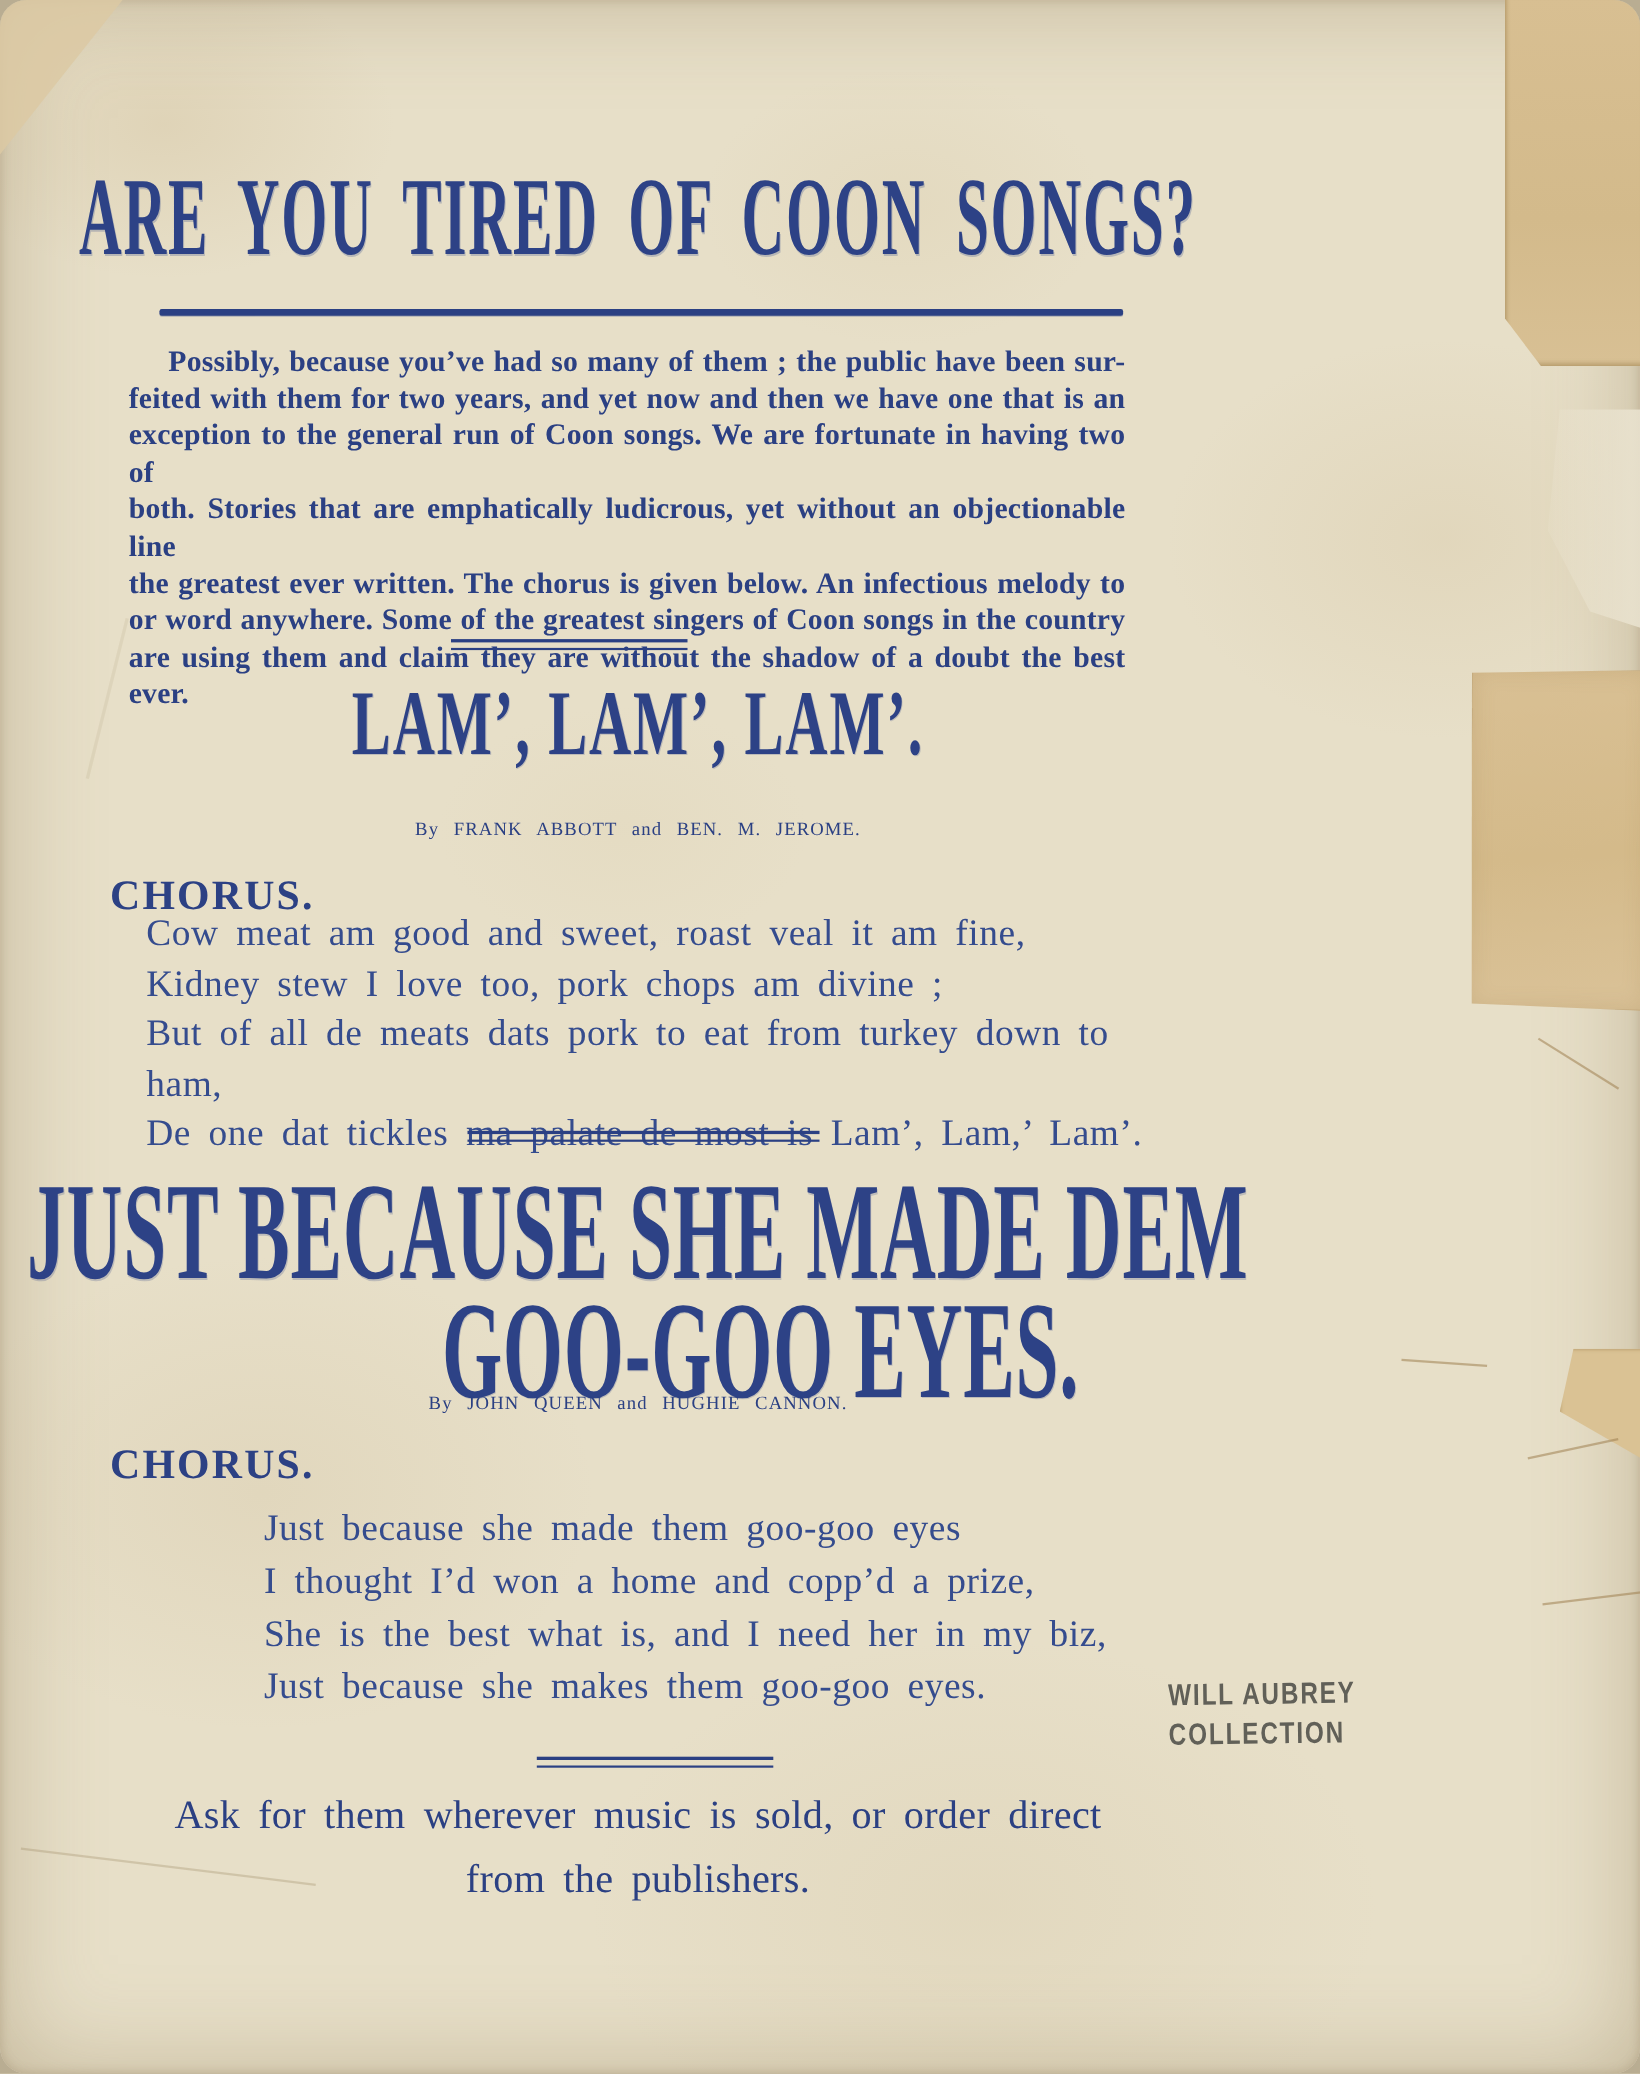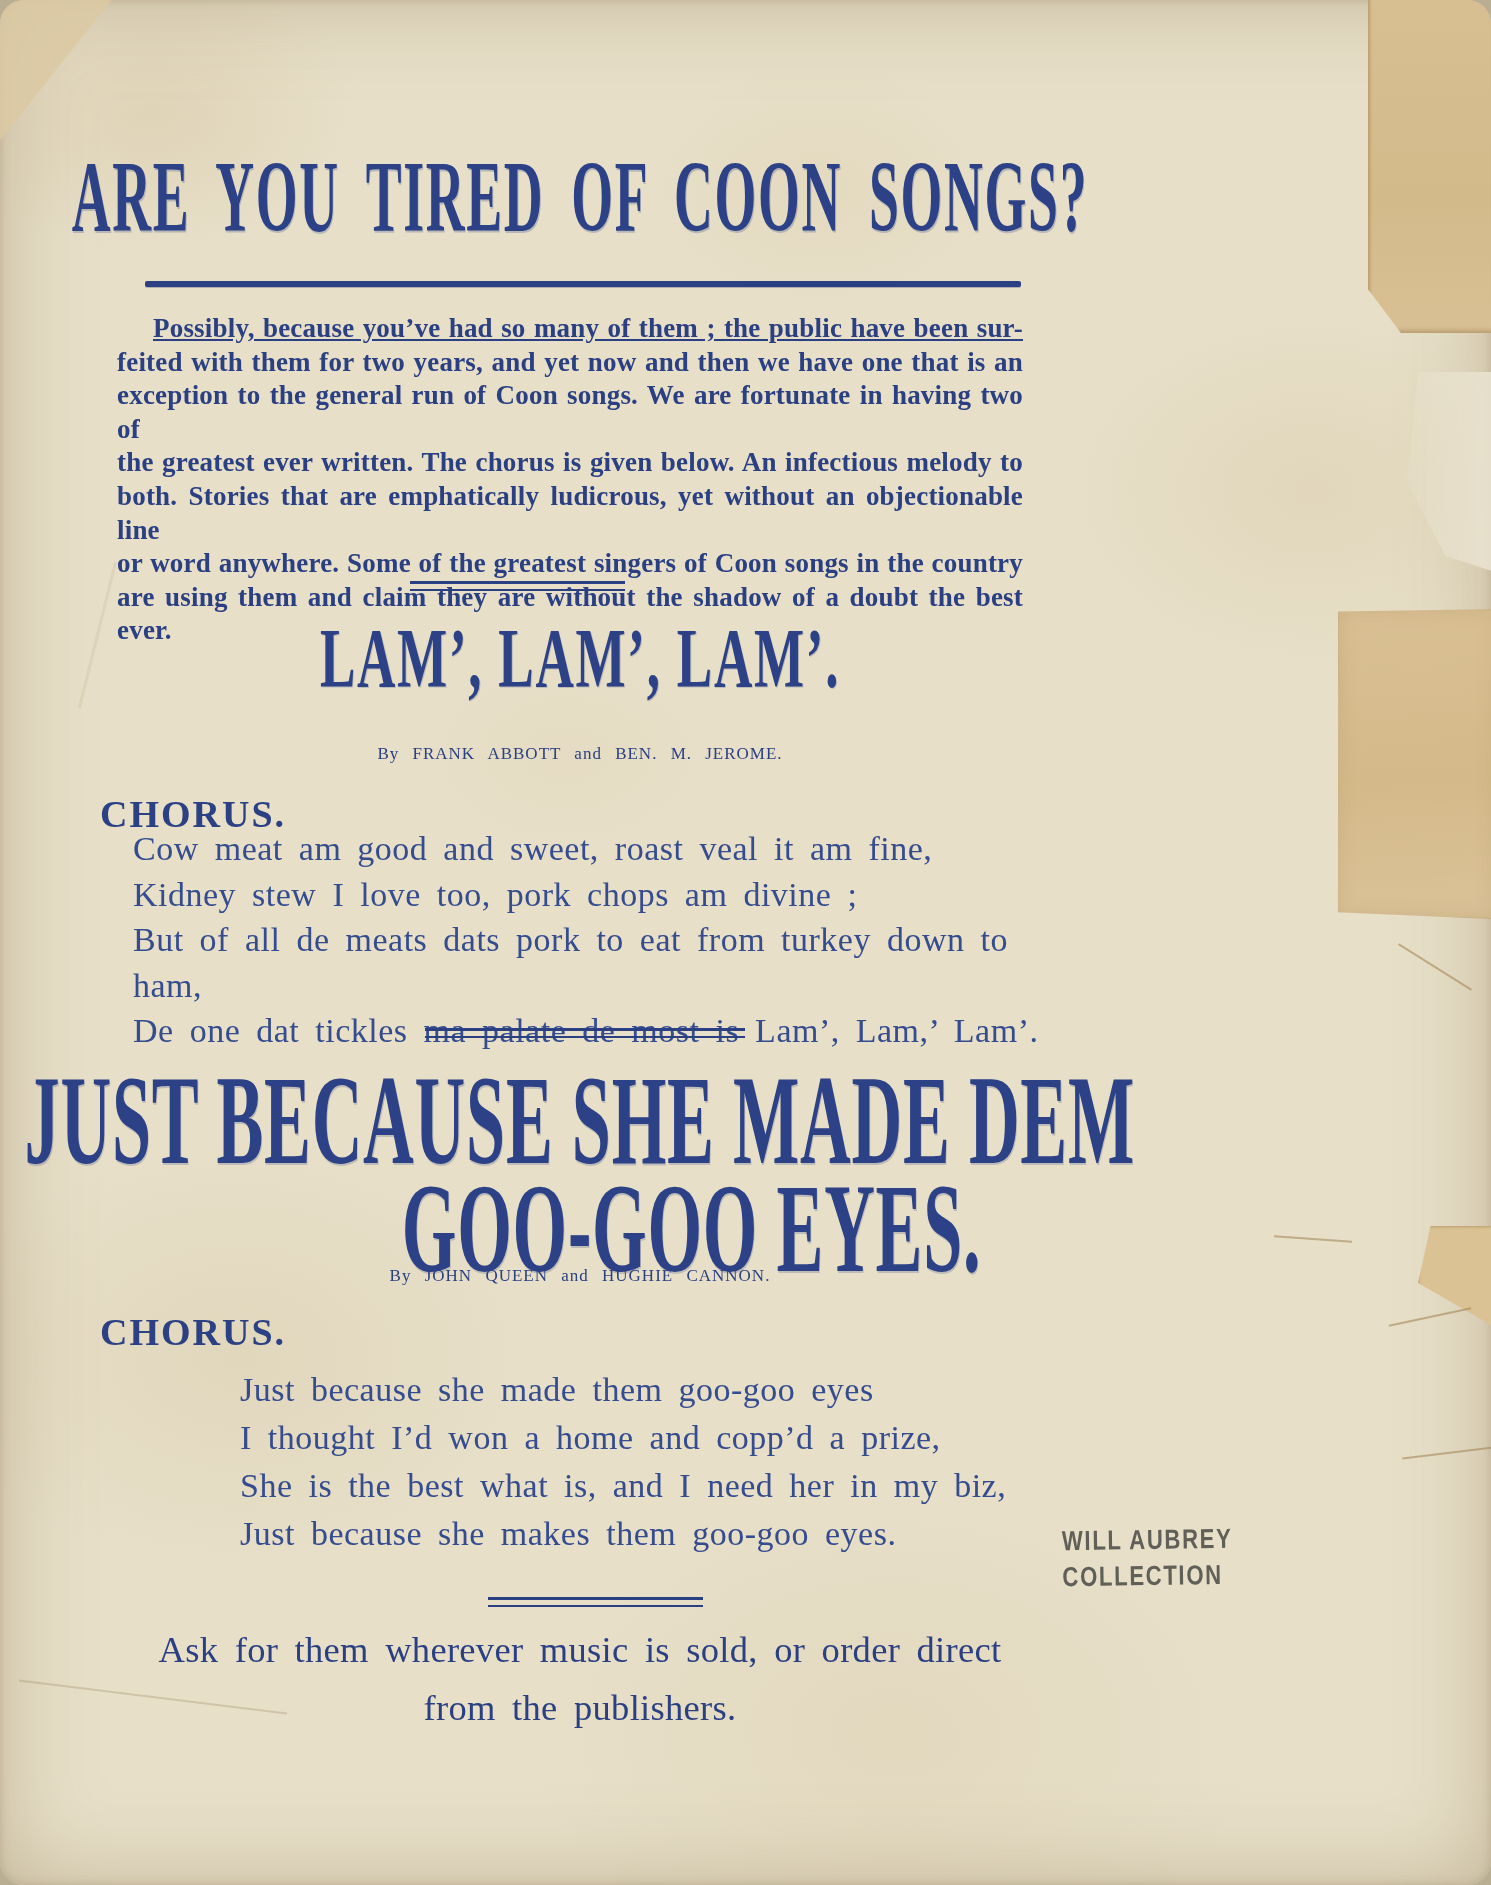--- a/index.html
+++ b/index.html
@@ -73,21 +73,21 @@
     position:absolute;left:145px;top:281px;width:876px;height:6px;
     background:#2b4083;border-radius:2px;
     box-shadow:0 1px 0 rgba(43,64,131,.3);
   }
   .intro{
     top:312px;left:117px;width:906px;
     font-size:27px;font-weight:bold;line-height:33.6px;
     letter-spacing:.2px;color:#2b4083;
   }
   .intro .iline{text-align:justify;text-align-last:justify;}
-  .intro .indent{text-indent:36px;text-decoration:underline;}
+  .intro .indent{text-indent:36px;}
   .divider{position:absolute;}
   .divider .bar{height:5px;border-top:3px solid #2b4083;border-bottom:2px solid #2b4083;}
   .divider1{left:410px;top:581px;width:215px;}
   .divider2{left:425px;top:1028px;width:320px;}
   .divider3{left:488px;top:1597px;width:215px;}
   .song-title{
     display:flex;align-items:center;justify-content:center;
     font-weight:bold;color:#2d4286;white-space:nowrap;
   }
   .song1-title{top:584px;height:150px;font-size:61px;letter-spacing:2px;}
@@ -148,22 +148,22 @@
 
   <div class="abs headline">
     <span class="cond">ARE YOU TIRED OF COON SONGS?</span>
   </div>
   <div class="headline-rule"></div>
 
   <div class="abs intro">
     <div class="iline indent">Possibly, because you’ve had so many of them ; the public have been sur-</div>
     <div class="iline">feited with them for two years, and yet now and then we have one that is an</div>
     <div class="iline">exception to the general run of Coon songs. We are fortunate in having two of</div>
+    <div class="iline">both. Stories that are emphatically ludicrous, yet without an objectionable line</div>
     <div class="iline">the greatest ever written. The chorus is given below. An infectious melody to</div>
-    <div class="iline">both. Stories that are emphatically ludicrous, yet without an objectionable line</div>
     <div class="iline">or word anywhere. Some of the greatest singers of Coon songs in the country</div>
     <div class="iline">are using them and claim they are without the shadow of a doubt the best ever.</div>
   </div>
 
   <div class="divider divider1">
       <div class="bar"></div>
     </div>
 
   <div class="abs song-title song1-title">
     <span class="cond">LAM’, LAM’, LAM’.</span>

